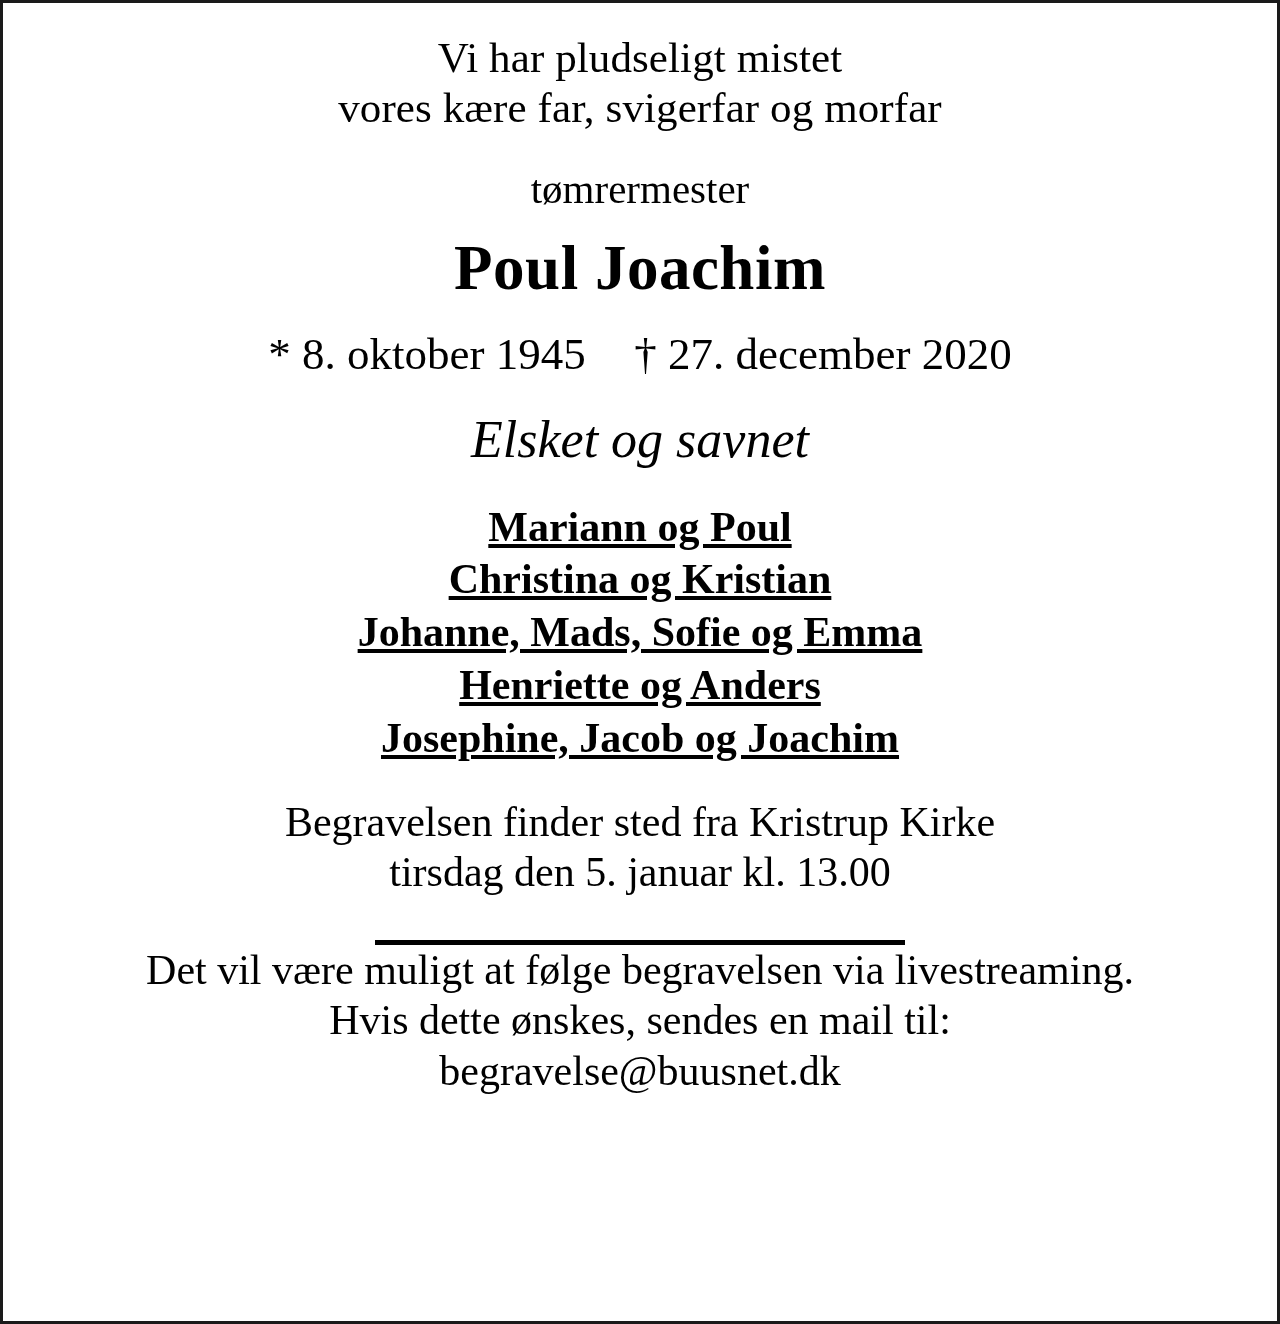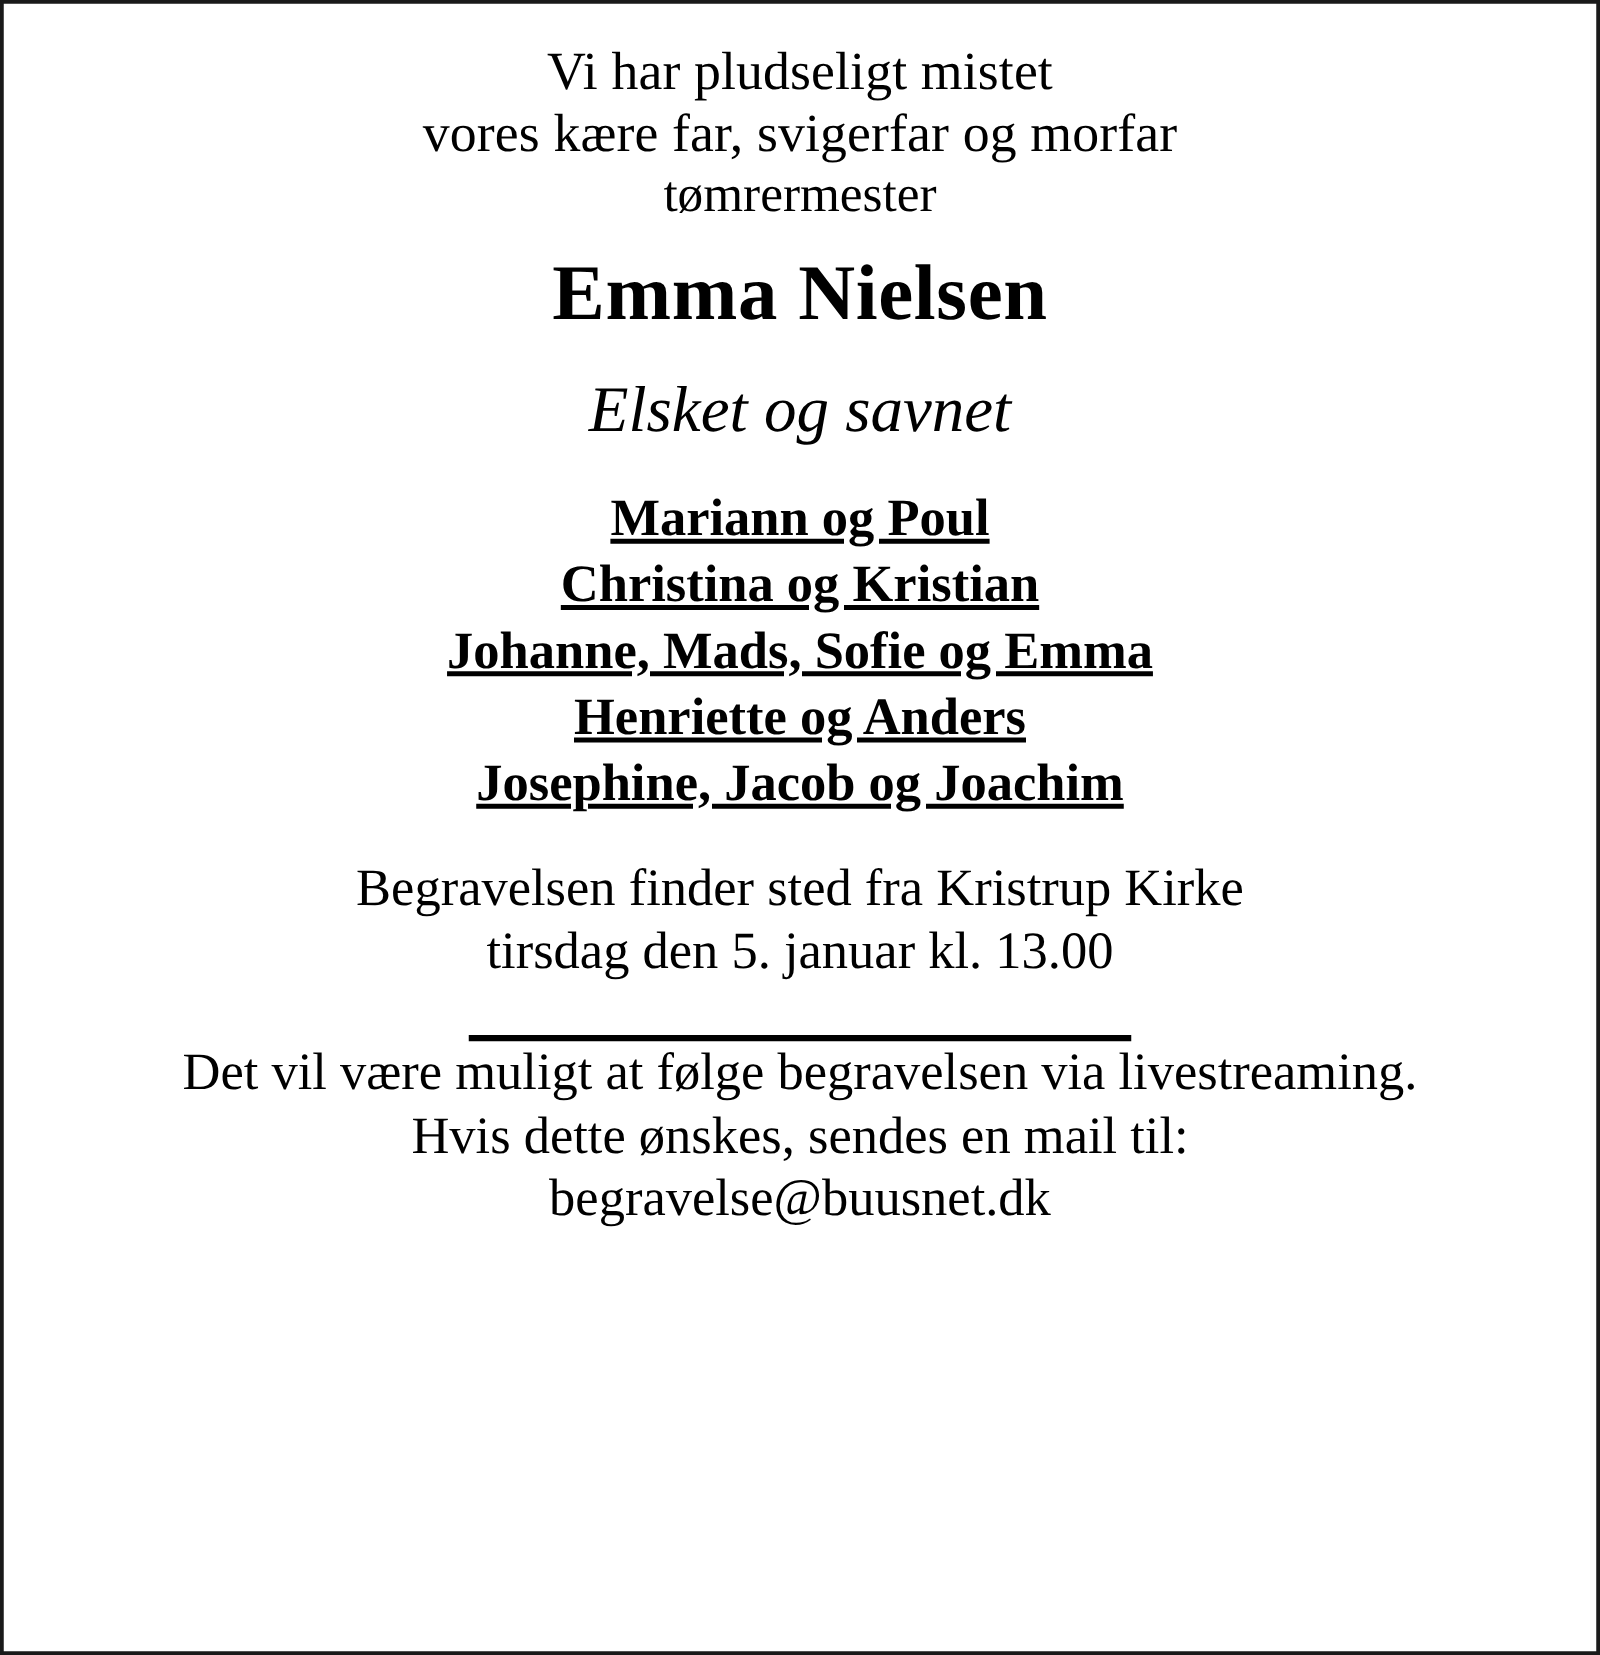--- a/index.html
+++ b/index.html
@@ -39,20 +39,21 @@
   .intro {
     font-size: 43px;
     line-height: 1.16;
     letter-spacing: 0.1px;
   }
 
   
   .profession {
     font-size: 41px;
     line-height: 1.1;
+    margin-top: 34px;
   }
 
   
   .name {
     font-size: 63px;
     font-weight: bold;
     line-height: 1.08;
     margin-top: 22px;
     letter-spacing: 0.5px;
   }
@@ -118,22 +119,29 @@
 
 <div class="notice">
 
   <div class="intro">
     <span class="line">Vi har pludseligt mistet</span>
     <span class="line">vores kære far, svigerfar og morfar</span>
   </div>
 
   <div class="profession">tømrermester</div>
 
-  <div class="name">Emma Nielsen</div>
+  <div class="name">Poul Joachim</div>
 
+  <div class="dates">
+    <span>*</span>
+    <span>8. oktober 1945</span>
+    <span class="gap"></span>
+    <span>†</span>
+    <span>27. december 2020</span>
+  </div>
 
   <div class="epitaph">Elsket og savnet</div>
 
   <div class="survivors">
     <span class="line">Mariann og Poul</span>
     <span class="line">Christina og Kristian</span>
     <span class="line">Johanne, Mads, Sofie og Emma</span>
     <span class="line">Henriette og Anders</span>
     <span class="line">Josephine, Jacob og Joachim</span>
   </div>

